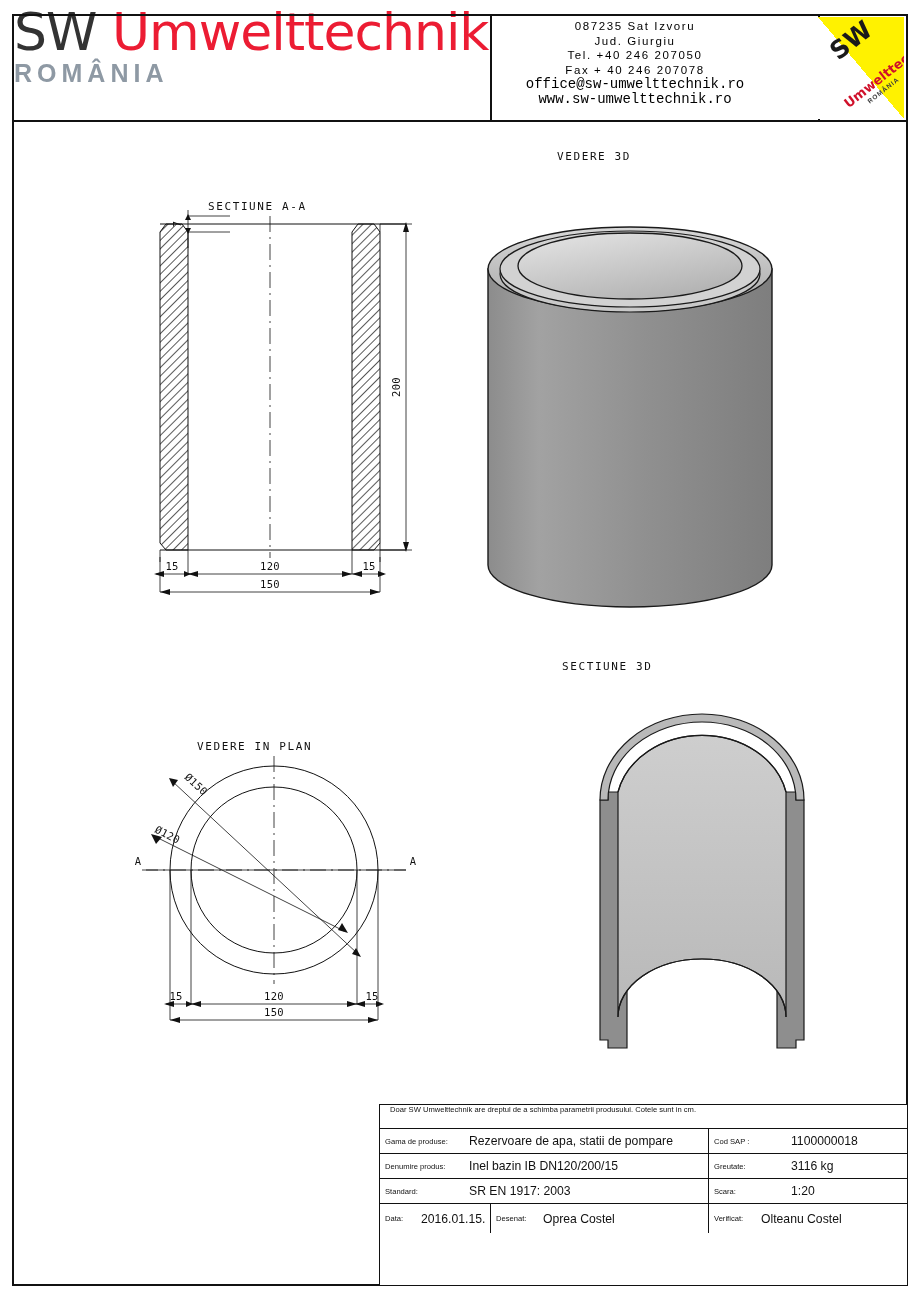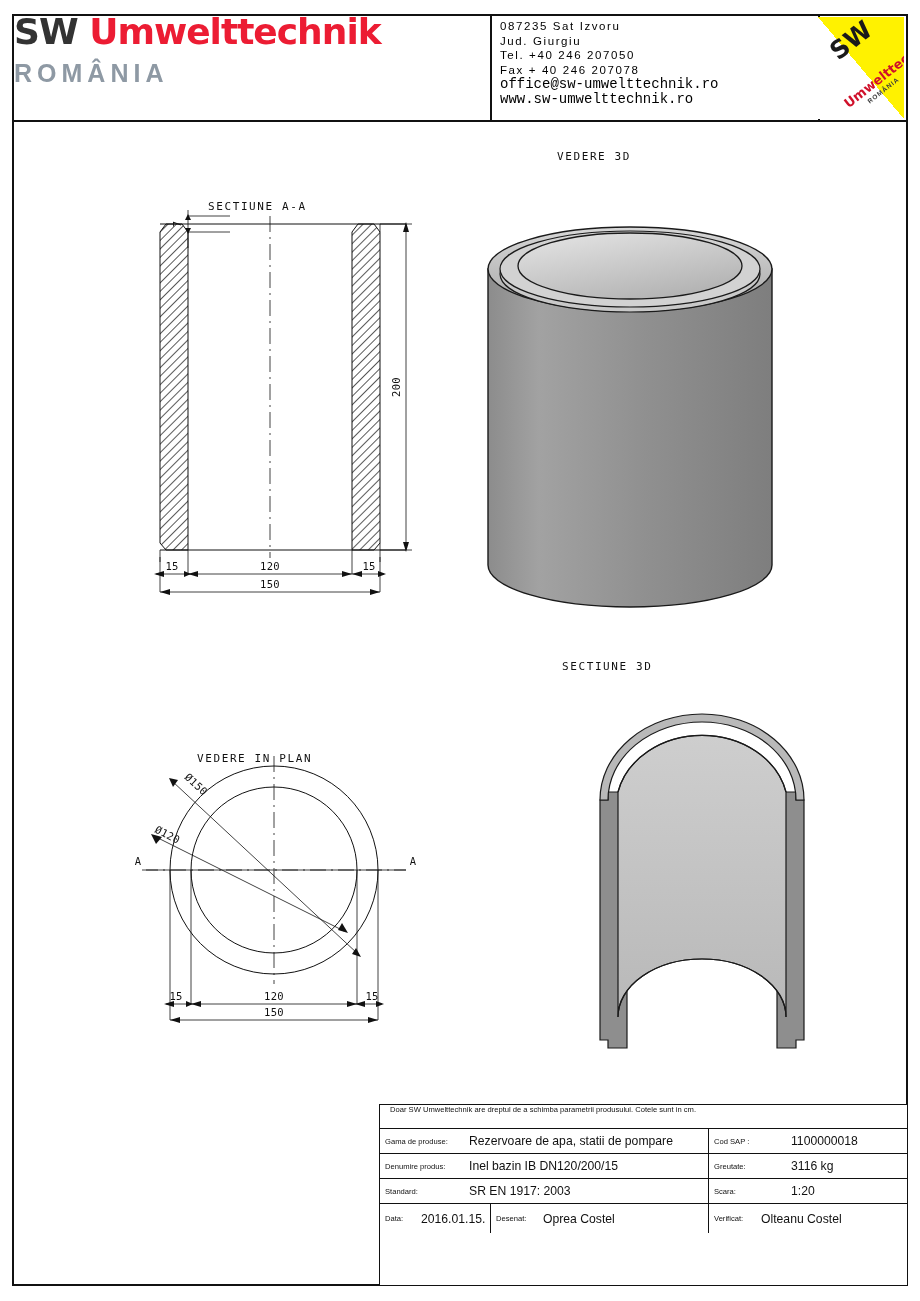--- a/index.html
+++ b/index.html
@@ -6,27 +6,27 @@
   body{width:920px;height:1301px;font-family:"Liberation Sans",sans-serif;-webkit-font-smoothing:antialiased;}
   #sheet{position:relative;width:920px;height:1301px;overflow:hidden;background:#fff;}
 
   
   .frame-outer{position:absolute;left:12px;top:14px;width:896px;height:1272px;border:2.5px solid #111;box-sizing:border-box;}
   .header-box{position:absolute;left:12px;top:14px;width:896px;height:108px;border:2.5px solid #111;box-sizing:border-box;background:#fff;}
   .hdr-div{position:absolute;top:0;width:2px;height:100%;background:#111;}
 
   
   .logo-wrap{position:absolute;left:14px;top:8px;width:470px;height:96px;}
-  .logo-line1{font-family:"DejaVu Sans",sans-serif;font-weight:bold;font-size:36px;line-height:48px;letter-spacing:-1px;white-space:nowrap;}
+  .logo-line1{font-family:"DejaVu Sans",sans-serif;font-weight:normal;font-size:52px;line-height:48px;letter-spacing:-1px;white-space:nowrap;}
   .logo-sw{color:#333333;}
   .logo-um{color:#ec1c33;}
   .logo-line2{font-family:"Liberation Sans",sans-serif;font-weight:bold;font-size:25px;line-height:30px;letter-spacing:5px;color:#8e99a4;margin-top:2px;}
 
   
-  .contact{position:absolute;left:500px;top:19px;width:270px;text-align:left;color:#000;}
+  .contact{position:absolute;left:500px;top:19px;width:270px;text-align:center;color:#000;}
   .contact .mono{font-family:"Liberation Sans",sans-serif;font-size:11.5px;line-height:14.6px;letter-spacing:1.6px;font-weight:500;white-space:nowrap;}
   .contact .web{font-family:Liberation Mono, monospace;font-size:14px;line-height:15px;letter-spacing:0px;font-weight:500;white-space:nowrap;}
 
   
   .badge{position:absolute;left:818px;top:17px;width:86px;height:102px;overflow:hidden;background:#fff;}
   .badge .tri{position:absolute;inset:0;background:linear-gradient(to bottom left,#fff200 0 50%,#ffffff 50% 100%);}
   .badge .bsw{position:absolute;left:6px;top:26px;font-family:"DejaVu Sans",sans-serif;font-weight:bold;font-size:25px;color:#1a1a1a;transform:rotate(-38deg);transform-origin:left top;}
   .badge .bum{position:absolute;left:23px;top:82px;font-family:"DejaVu Sans",sans-serif;font-weight:bold;font-size:13px;color:#d0102a;transform:rotate(-38deg);transform-origin:left top;white-space:nowrap;}
   .badge .bro{position:absolute;left:48px;top:82px;font-family:"Liberation Sans",sans-serif;font-weight:bold;font-size:6.5px;letter-spacing:1px;color:#3a3a3a;transform:rotate(-38deg);transform-origin:left top;white-space:nowrap;}
 
@@ -173,21 +173,21 @@
       <path d="M8,92 L8,388 A142,42 0 0 0 292,388 L292,92 Z" fill="url(#bodyG)" stroke="#1a1a1a" stroke-width="1.4"></path>
 
       <ellipse cx="150" cy="92" rx="142" ry="42" fill="url(#rimG)" stroke="#1a1a1a" stroke-width="1.4"></ellipse>
 
       <ellipse cx="150" cy="97" rx="130" ry="38" fill="#c9c9c9" stroke="#1a1a1a" stroke-width="1.2"></ellipse>
       <ellipse cx="150" cy="92" rx="130" ry="38" fill="#d2d2d2" stroke="#1a1a1a" stroke-width="1.2"></ellipse>
 
       <ellipse cx="150" cy="89" rx="112" ry="33" fill="url(#topG)" stroke="#1a1a1a" stroke-width="1.3"></ellipse>
     </svg>
 
-    <div class="vtitle" style="left:185px;top:618px;margin-top:12px;">VEDERE IN PLAN</div>
+    <div class="vtitle" style="left:185px;top:618px;">VEDERE IN PLAN</div>
 
     <svg style="position:absolute;left:110px;top:636px;" width="300" height="280" viewBox="0 0 300 280">
 
       <circle class="ln" cx="152" cy="112" r="104"></circle>
       <circle class="ln" cx="152" cy="112" r="83"></circle>
 
       <line class="ctr" x1="152" y1="-2" x2="152" y2="226"></line>
       <line class="ctr" x1="20" y1="112" x2="284" y2="112"></line>
 
       <line class="thin" x1="24" y1="112" x2="284" y2="112"></line>

